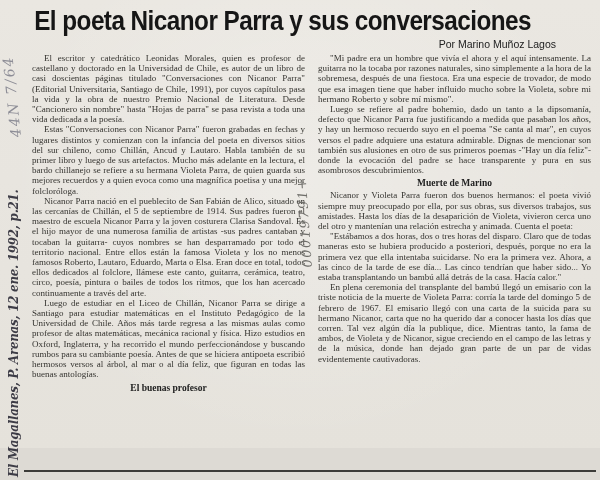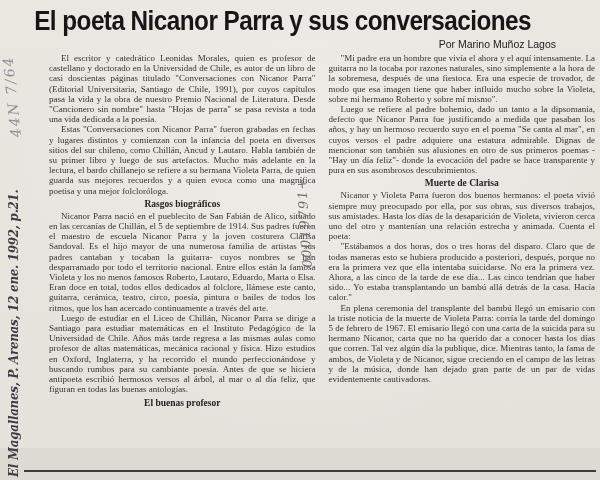--- a/index.html
+++ b/index.html
@@ -33,21 +33,21 @@
     font-weight:normal;
     font-size:10.5px;
     color:#222;
     text-align:right;
     padding-right:44px;
     margin-top:1px;
   }
   .columns{
     display:flex;
     gap:13px;
-    padding-left:49px;
+    padding-left:32px;
     padding-right:5px;
     margin-top:3px;
   }
   .col{
     width:273px;
     font-size:9px;
     line-height:10.2px;
     text-align:justify;
     color:#34332f;
   }
@@ -108,29 +108,28 @@
 <div class="page">
 
   <div class="title">El poeta Nicanor Parra y sus conversaciones</div>
 
   <div class="byline">Por Marino Muñoz Lagos</div>
 
   <div class="columns">
     <div class="col">
         <p>El escritor y catedrático Leonidas Morales, quien es profesor de castellano y doctorado en la Universidad de Chile, es autor de un libro de casi doscientas páginas titulado "Conversaciones con Nicanor Parra" (Editorial Universitaria, Santiago de Chile, 1991), por cuyos capítulos pasa la vida y la obra de nuestro Premio Nacional de Literatura. Desde "Cancionero sin nombre" hasta "Hojas de parra" se pasa revista a toda una vida dedicada a la poesía.</p>
         <p>Estas "Conversaciones con Nicanor Parra" fueron grabadas en fechas y lugares distintos y comienzan con la infancia del poeta en diversos sitios del sur chileno, como Chillán, Ancud y Lautaro. Habla también de su primer libro y luego de sus artefactos. Mucho más adelante en la lectura, el bardo chillanejo se refiere a su hermana Violeta Parra, de quien guarda sus mejores recuerdos y a quien evoca como una magnífica poetisa y una mejor folcloróloga.</p>
-        <h3>Rasgos biográficos</h3>
         <p>Nicanor Parra nació en el pueblecito de San Fabián de Alico, situado en las cercanías de Chillán, el 5 de septiembre de 1914. Sus padres fueron el maestro de escuela Nicanor Parra y la joven costurera Clarisa Sandoval. Es el hijo mayor de una numerosa familia de artistas -sus padres cantaban y tocaban la guitarra- cuyos nombres se han desparramado por todo el territorio nacional. Entre ellos están la famosa Violeta y los no menos famosos Roberto, Lautaro, Eduardo, Marta o Elsa. Eran doce en total, todos ellos dedicados al folclore, llámese este canto, guitarra, cerámica, teatro, circo, poesía, pintura o bailes de todos los ritmos, que los han acercado continuamente a través del arte.</p>
         <p>Luego de estudiar en el Liceo de Chillán, Nicanor Parra se dirige a Santiago para estudiar matemáticas en el Instituto Pedagógico de la Universidad de Chile. Años más tarde regresa a las mismas aulas como profesor de altas matemáticas, mecánica racional y física. Hizo estudios en Oxford, Inglaterra, y ha recorrido el mundo perfeccionándose y buscando rumbos para su cambiante poesía. Antes de que se hiciera antipoeta escribió hermosos versos al árbol, al mar o al día feliz, que figuran en todas las buenas antologías.</p>
         <h3>El buenas profesor</h3>
       </div>
     <div class="col">
         <p>"Mi padre era un hombre que vivía el ahora y el aquí intensamente. La guitarra no la tocaba por razones naturales, sino simplemente a la hora de la sobremesa, después de una fiestoca. Era una especie de trovador, de modo que esa imagen tiene que haber influido mucho sobre la Violeta, sobre mi hermano Roberto y sobre mí mismo".</p>
         <p>Luego se refiere al padre bohemio, dado un tanto a la dipsomanía, defecto que Nicanor Parra fue justificando a medida que pasaban los años, y hay un hermoso recuerdo suyo en el poema "Se canta al mar", en cuyos versos el padre adquiere una estatura admirable. Dignas de mencionar son también sus alusiones en otro de sus primeros poemas -"Hay un día feliz"- donde la evocación del padre se hace transparente y pura en sus asombrosos descubrimientos.</p>
-        <h3>Muerte de Clarisa</h3>
+        <h3>Muerte de Marino</h3>
         <p>Nicanor y Violeta Parra fueron dos buenos hermanos: el poeta vivió siempre muy preocupado por ella, por sus obras, sus diversos trabajos, sus amistades. Hasta los días de la desaparición de Violeta, vivieron cerca uno del otro y mantenían una relación estrecha y animada. Cuenta el poeta:</p>
         <p>"Estábamos a dos horas, dos o tres horas del disparo. Claro que de todas maneras esto se hubiera producido a posteriori, después, porque no era la primera vez que ella intentaba suicidarse. No era la primera vez. Ahora, a las cinco de la tarde de ese día... Las cinco tendrían que haber sido... Yo estaba transplantando un bambú allá detrás de la casa. Hacía calor."</p>
         <p>En plena ceremonia del transplante del bambú llegó un emisario con la triste noticia de la muerte de Violeta Parra: corría la tarde del domingo 5 de febrero de 1967. El emisario llegó con una carta de la suicida para su hermano Nicanor, carta que no ha querido dar a conocer hasta los días que corren. Tal vez algún día la publique, dice. Mientras tanto, la fama de ambos, de Violeta y de Nicanor, sigue creciendo en el campo de las letras y de la música, donde han dejado gran parte de un par de vidas evidentemente cautivadoras.</p>
       </div>
   </div>
 
   <div class="hand hand-archive">44N 7/64</div>
   <div class="hand hand-catalog">00019791+</div>
   <div class="hand hand-source">El Magallanes, P. Arenas, 12 ene. 1992, p.21.</div>
 

